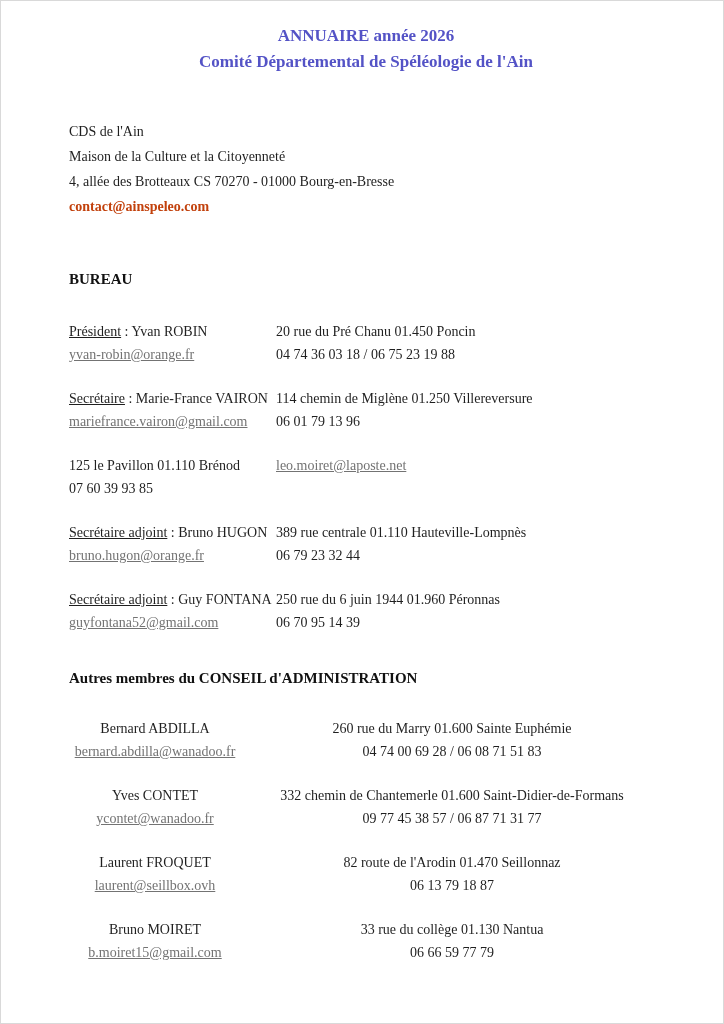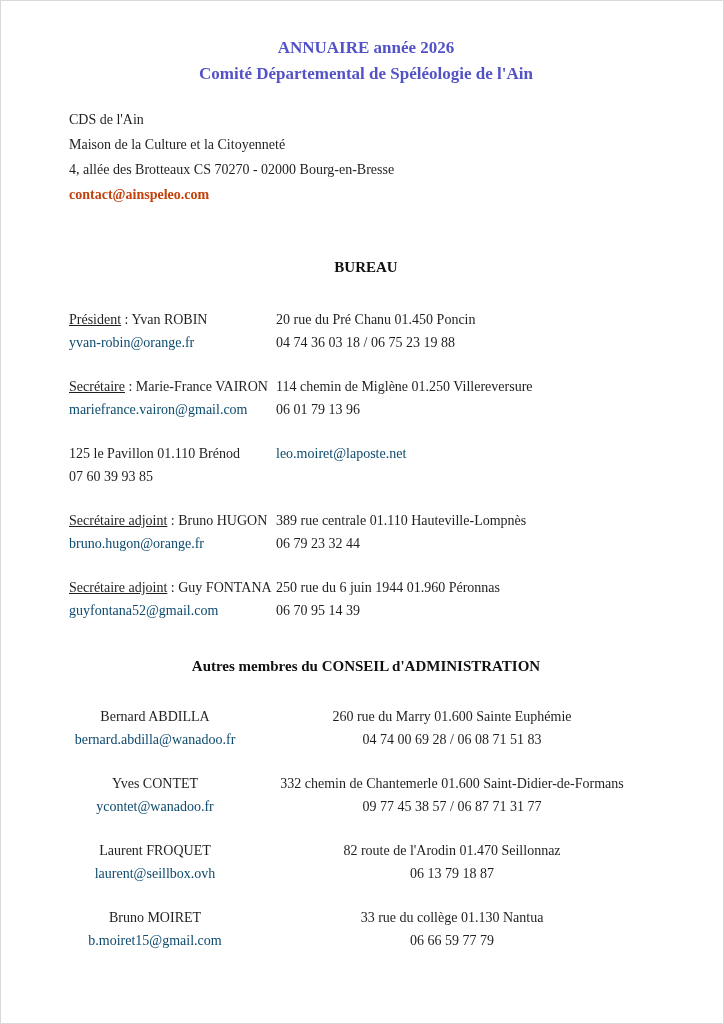--- a/index.html
+++ b/index.html
@@ -4,81 +4,82 @@
 <style>
   html, body { margin: 0; padding: 0; background: #f2f2f2; }
   .page {
     position: relative;
     width: 724px;
     height: 1024px;
     margin: 0 auto;
     background: #ffffff;
     border: 1px solid #d9d9d9;
     box-sizing: border-box;
-    padding: 34px 60px 0 68px;
+    padding: 22px 60px 0 68px;
     font-family: "Liberation Serif", "DejaVu Serif", serif;
     font-size: 14px;
     color: #1f1f1f;
     overflow: hidden;
   }
   .doc-title {
     text-align: center;
     font-weight: bold;
     font-size: 17px;
     line-height: 26px;
     color: #5453c6;
   }
   .contact-block {
-    margin-top: 20px;
+    margin-top: 44px;
     line-height: 25px;
   }
   .contact-email {
     font-weight: bold;
     color: #c2410c;
     text-decoration: none;
     cursor: pointer;
   }
   .section-heading {
     margin-top: 52px;
-    text-align: center;
+    text-align: left;
     font-weight: bold;
     font-size: 15px;
     color: #111111;
   }
   .section-heading.conseil-heading { margin-top: 36px; }
   .entries { margin-top: 32px; }
   .entries.conseil-entries { margin-top: 30px; text-align: center; }
   .entry {
     display: grid;
     line-height: 23px;
     margin-bottom: 21px;
   }
   .bureau-entry  { grid-template-columns: 207px 1fr; }
   .conseil-entry { grid-template-columns: 172px 1fr; }
   .role { text-decoration: underline; }
   .email-link {
-    color: #0c4a6e;
+    color: #737373;
+    text-decoration: underline;
     cursor: pointer;
   }
   .cell { white-space: nowrap; }
 </style>
 </head>
 <body>
 
 <div class="page">
 
   <div class="doc-title">
     <div>ANNUAIRE année 2026</div>
     <div>Comité Départemental de Spéléologie de l'Ain</div>
   </div>
 
   <div class="contact-block">
     <div>CDS de l'Ain</div>
     <div>Maison de la Culture et la Citoyenneté</div>
-    <div>4, allée des Brotteaux CS 70270 - 02000 Bourg-en-Bresse</div>
+    <div>4, allée des Brotteaux CS 70270 - 01000 Bourg-en-Bresse</div>
     <div><a class="contact-email">contact@ainspeleo.com</a></div>
   </div>
 
   <div class="section-heading">BUREAU</div>
 
   <div class="entries bureau-entries">
 
     <div class="entry bureau-entry">
       <div class="cell"><span class="role">Président</span><span> : </span><span>Yvan ROBIN</span></div>
       <div class="cell">20 rue du Pré Chanu 01.450 Poncin</div>

